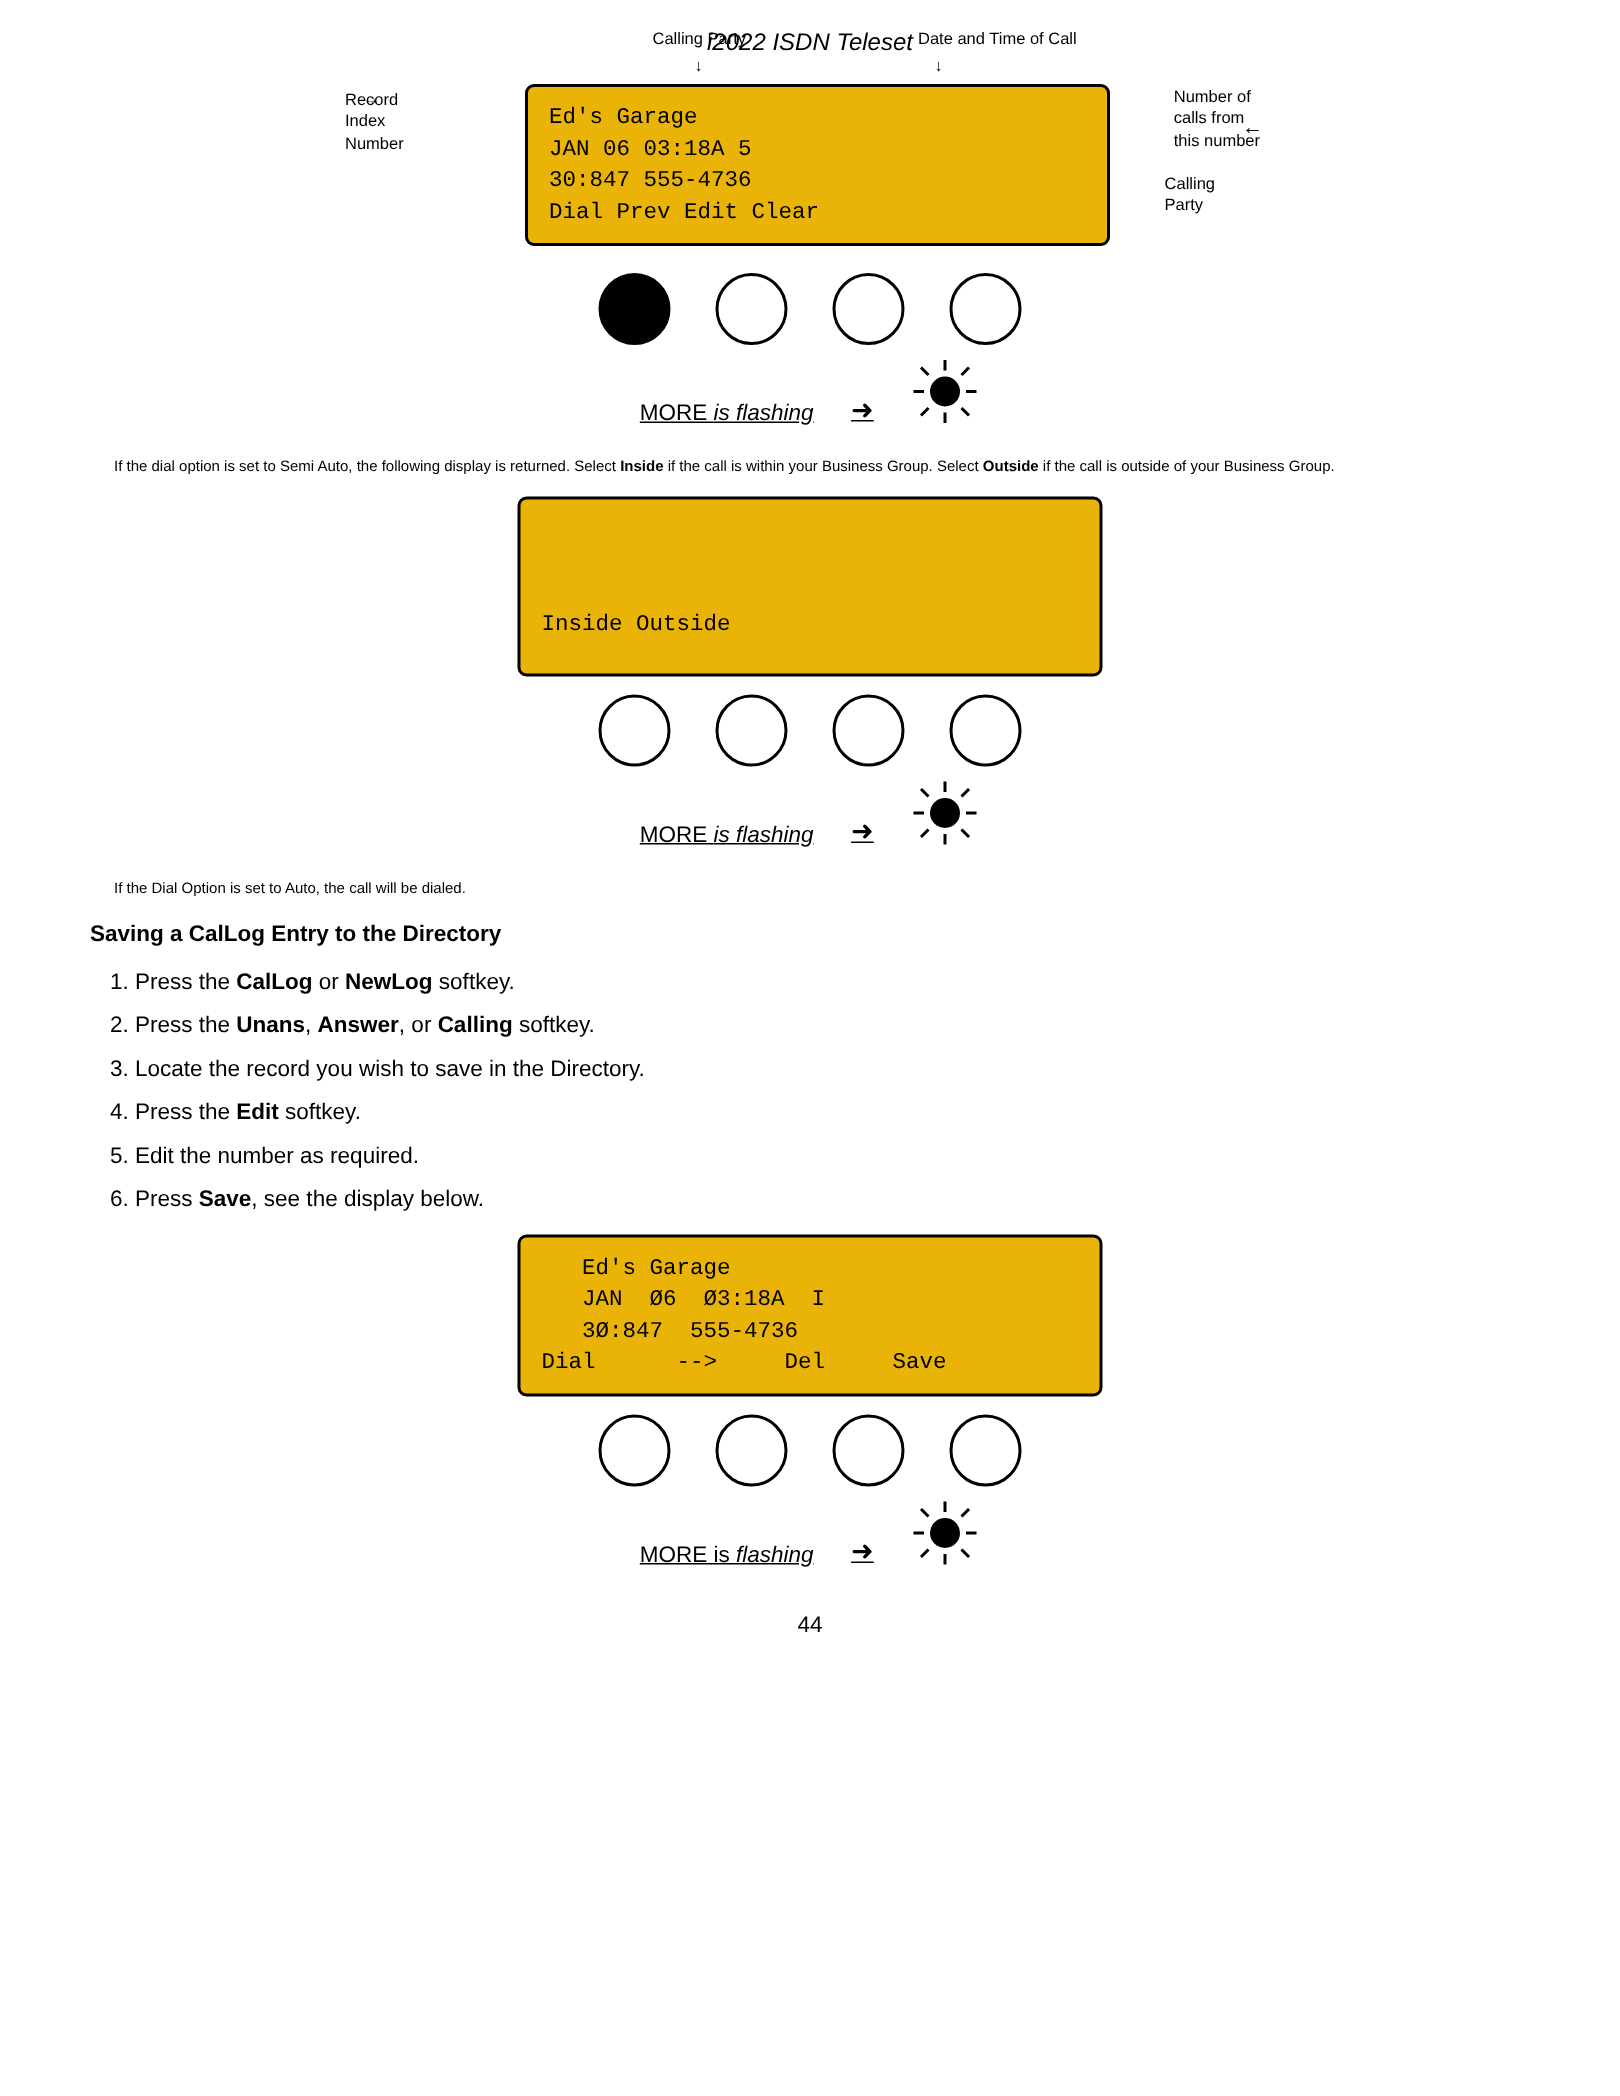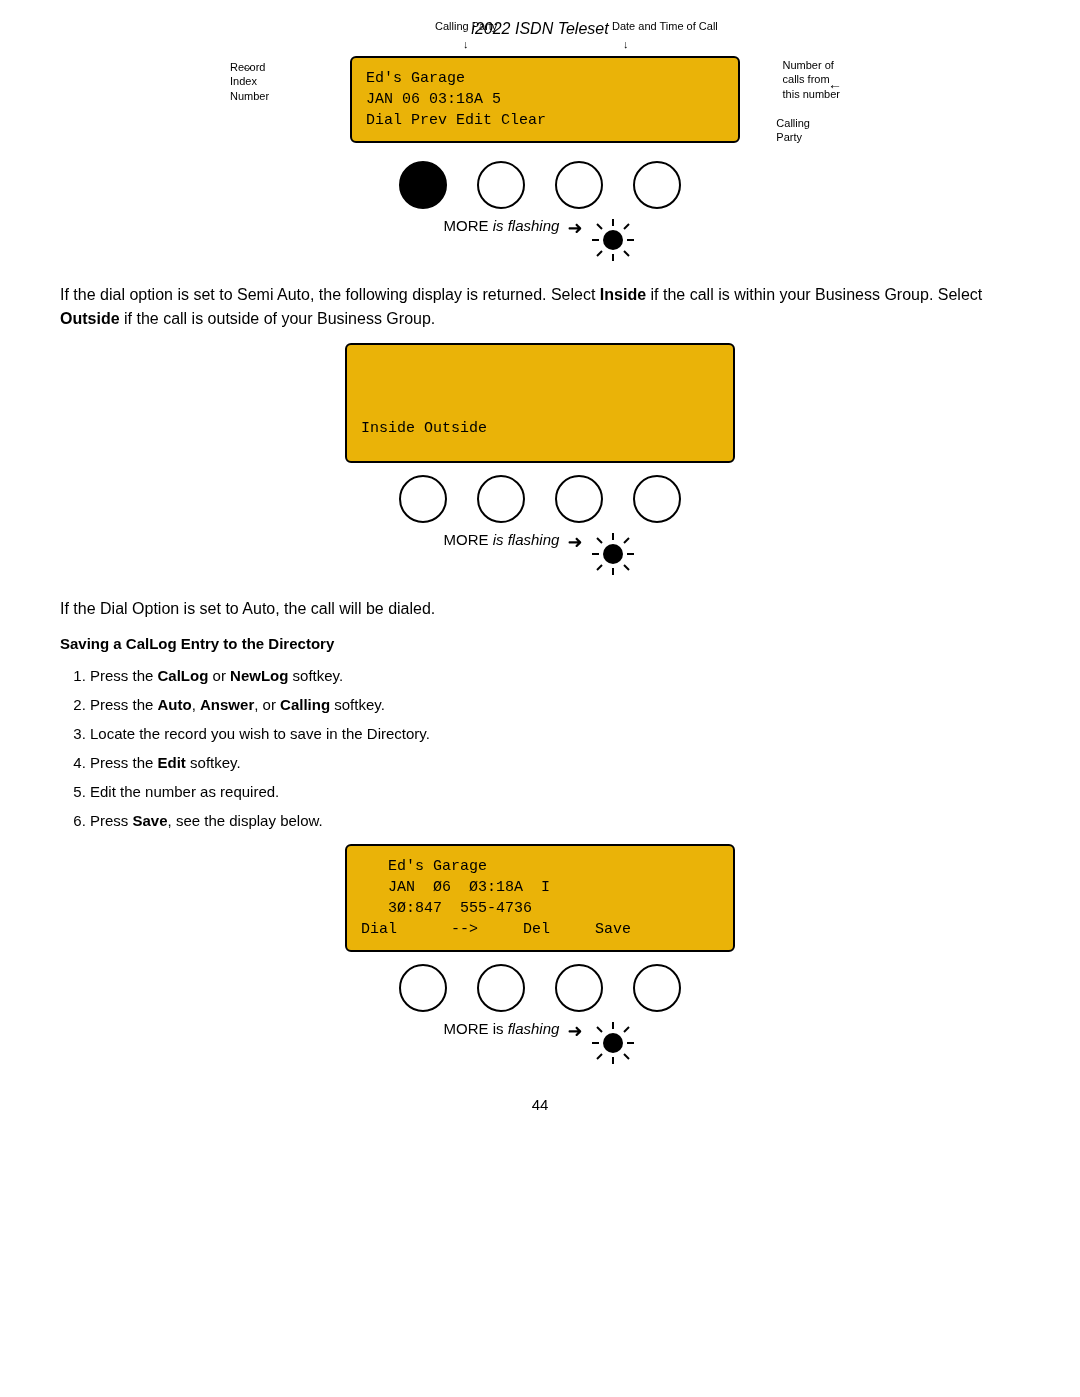--- a/index.html
+++ b/index.html
@@ -60,24 +60,25 @@
       background: transparent;
       cursor: pointer;
     }
     .softkey-btn.filled {
       background: #000;
     }
 
     
     .more-row {
       display: flex;
-      align-items: flex-start;
+      align-items: flex-end;
       justify-content: center;
-      gap: 4px;
+      gap: 21px;
       margin: 8px 0 20px 0;
+      text-decoration: underline;
     }
     .more-text {
       font-size: 15px;
     }
     .more-text em {
       font-style: italic;
     }
     .arrow-right {
       font-size: 18px;
       margin: 0 4px;
@@ -88,22 +89,22 @@
       width: 46px;
       height: 46px;
     }
     .sun-icon svg {
       width: 46px;
       height: 46px;
     }
 
     
     .para {
-      margin: 12px 0;
-      font-size: 16px;
+      margin: 12px 16px;
+      font-size: 10px;
       line-height: 1.5;
     }
 
     
     .num-list {
       margin: 10px 0 10px 30px;
       font-size: 15px;
       line-height: 1.8;
     }
     .num-list li {
@@ -170,20 +171,21 @@
     </div>
 
     <div style="position:absolute; right:-112px; top:20px; font-size:14px;">←</div>
 
     <div style="position:absolute; right:-80px; top:60px; font-size:11px; line-height:1.3;">Calling<br>Party</div>
     <div style="position:absolute; right:-6px; top:66px; font-size:11px;">←</div>
 
     <div class="display-screen wide">
       <div class="screen-line">Ed's Garage</div>
       <div class="screen-line">JAN 06 03:18A 5</div>
+      <div class="screen-line">30:847 555-4736</div>
       <div class="screen-line bold-word"><strong>Dial</strong> Prev Edit Clear</div>
     </div>
   </div>
 </div>
 
 <div class="softkey-row" style="margin-top:18px;">
   <div class="softkey-btn filled"></div>
   <div class="softkey-btn"></div>
   <div class="softkey-btn"></div>
   <div class="softkey-btn"></div>
@@ -247,21 +249,21 @@
     </svg>
   </div>
 </div>
 
 <p class="para">If the Dial Option is set to Auto, the call will be dialed.</p>
 
 <p class="section-heading">Saving a CalLog Entry to the Directory</p>
 
 <ol class="num-list">
   <li>Press the <strong>CalLog</strong> or <strong>NewLog</strong> softkey.</li>
-  <li>Press the <strong>Auto</strong>, <strong>Answer</strong>, or <strong>Calling</strong> softkey.</li>
+  <li>Press the <strong>Unans</strong>, <strong>Answer</strong>, or <strong>Calling</strong> softkey.</li>
   <li>Locate the record you wish to save in the Directory.</li>
   <li>Press the <strong>Edit</strong> softkey.</li>
   <li>Edit the number as required.</li>
   <li>Press <strong>Save</strong>, see the display below.</li>
 </ol>
 
 <div style="width:390px; margin:0 auto;">
   <div class="display-screen save-screen">
     <div class="screen-line">&nbsp;&nbsp;&nbsp;Ed's Garage</div>
     <div class="screen-line">&nbsp;&nbsp;&nbsp;JAN  Ø6  Ø3:18A  I</div>

